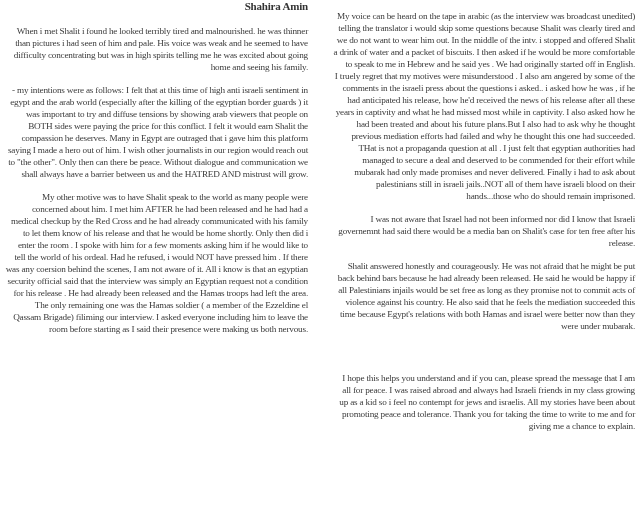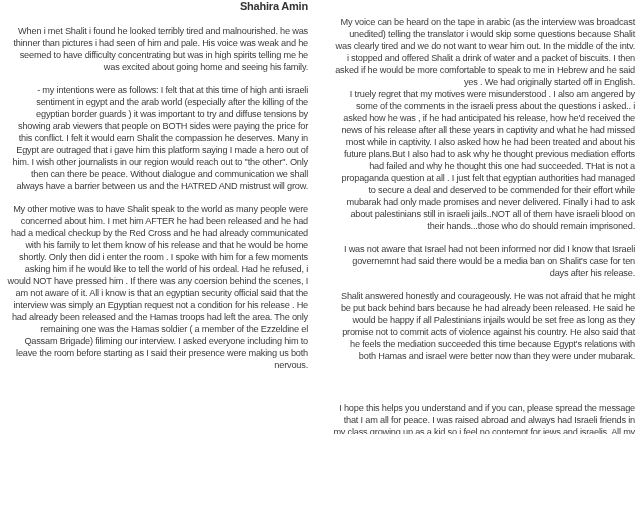--- a/index.html
+++ b/index.html
@@ -5,40 +5,40 @@
   html, body {
     margin: 0;
     padding: 0;
     background: #ffffff;
   }
   .page {
     position: relative;
     width: 640px;
     height: 434px;
     background: var(--bg, #ffffff);
-    font-family: Liberation Sans, sans-serif;
+    font-family: Liberation Serif, serif;
     font-size: 9.2px;
     line-height: 12px;
     letter-spacing: -0.2px;
     color: var(--text, #3b3b3b);
     overflow: hidden;
   }
   .col {
     position: absolute;
     top: 0;
     text-align: right;
   }
   .col.left {
     left: 5px;
     width: 303px;
   }
   .col.right {
     left: 333px;
     width: 302px;
-    top: 16px;
+    top: 10px;
   }
   .author {
     font-weight: bold;
     font-size: 11px;
     line-height: 13px;
     color: var(--author, #333333);
   }
   p.para {
     margin: 11px 0 0 0;
     padding: 0;
@@ -61,18 +61,18 @@
   <div class="col left">
     <div class="author">Shahira Amin</div>
     <p class="para first">When i met Shalit i found he looked terribly tired and malnourished. he was thinner than pictures i had seen of him and pale. His voice was weak and he seemed to have difficulty concentrating but was in high spirits telling me he was excited about going home and seeing his family.</p>
     <p class="para">- my intentions were as follows: I felt that at this time of high anti israeli sentiment in egypt and the arab world (especially after the killing of the egyptian border guards ) it was important to try and diffuse tensions by showing arab viewers that people on BOTH sides were paying the price for this conflict. I felt it would earn Shalit the compassion he deserves. Many in Egypt are outraged that i gave him this platform saying I made a hero out of him. I wish other journalists in our region would reach out to "the other". Only then can there be peace. Without dialogue and communication we shall always have a barrier between us and the HATRED AND mistrust will grow.</p>
     <p class="para">My other motive was to have Shalit speak to the world as many people were concerned about him. I met him AFTER he had been released and he had had a medical checkup by the Red Cross and he had already communicated with his family to let them know of his release and that he would be home shortly. Only then did i enter the room . I spoke with him for a few moments asking him if he would like to tell the world of his ordeal. Had he refused, i would NOT have pressed him . If there was any coersion behind the scenes, I am not aware of it. All i know is that an egyptian security official said that the interview was simply an Egyptian request not a condition for his release . He had already been released and the Hamas troops had left the area. The only remaining one was the Hamas soldier ( a member of the Ezzeldine el Qassam Brigade) filiming our interview. I asked everyone including him to leave the room before starting as I said their presence were making us both nervous.</p>
   </div>
 
   <div class="col right">
     <p class="para nogap">My voice can be heard on the tape in arabic (as the interview was broadcast unedited) telling the translator i would skip some questions because Shalit was clearly tired and we do not want to wear him out. In the middle of the intv. i stopped and offered Shalit a drink of water and a packet of biscuits. I then asked if he would be more comfortable to speak to me in Hebrew and he said yes . We had originally started off in English.</p>
     <p class="para nogap">I truely regret that my motives were misunderstood . I also am angered by some of the comments in the israeli press about the questions i asked.. i asked how he was , if he had anticipated his release, how he'd received the news of his release after all these years in captivity and what he had missed most while in captivity. I also asked how he had been treated and about his future plans.But I also had to ask why he thought previous mediation efforts had failed and why he thought this one had succeeded. THat is not a propaganda question at all . I just felt that egyptian authorities had managed to secure a deal and deserved to be commended for their effort while mubarak had only made promises and never delivered. Finally i had to ask about palestinians still in israeli jails..NOT all of them have israeli blood on their hands...those who do should remain imprisoned.</p>
-    <p class="para">I was not aware that Israel had not been informed nor did I know that Israeli governemnt had said there would be a media ban on Shalit's case for ten days after his release.</p>
+    <p class="para">I was not aware that Israel had not been informed nor did I know that Israeli governemnt had said there would be a media ban on Shalit's case for ten free after his release.</p>
     <p class="para">Shalit answered honestly and courageously. He was not afraid that he might be put back behind bars because he had already been released. He said he would be happy if all Palestinians injails would be set free as long as they promise not to commit acts of violence against his country. He also said that he feels the mediation succeeded this time because Egypt's relations with both Hamas and israel were better now than they were under mubarak.</p>
     <p class="para biggap">I hope this helps you understand and if you can, please spread the message that I am all for peace. I was raised abroad and always had Israeli friends in my class growing up as a kid so i feel no contempt for jews and israelis. All my stories have been about promoting peace and tolerance. Thank you for taking the time to write to me and for giving me a chance to explain.</p>
   </div>
 
 </div>
 
 </body></html>

